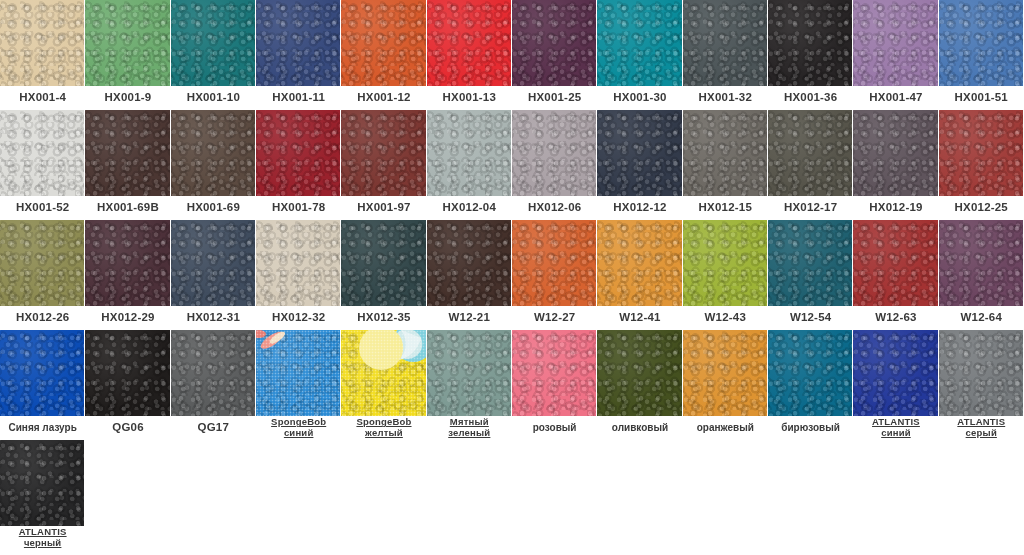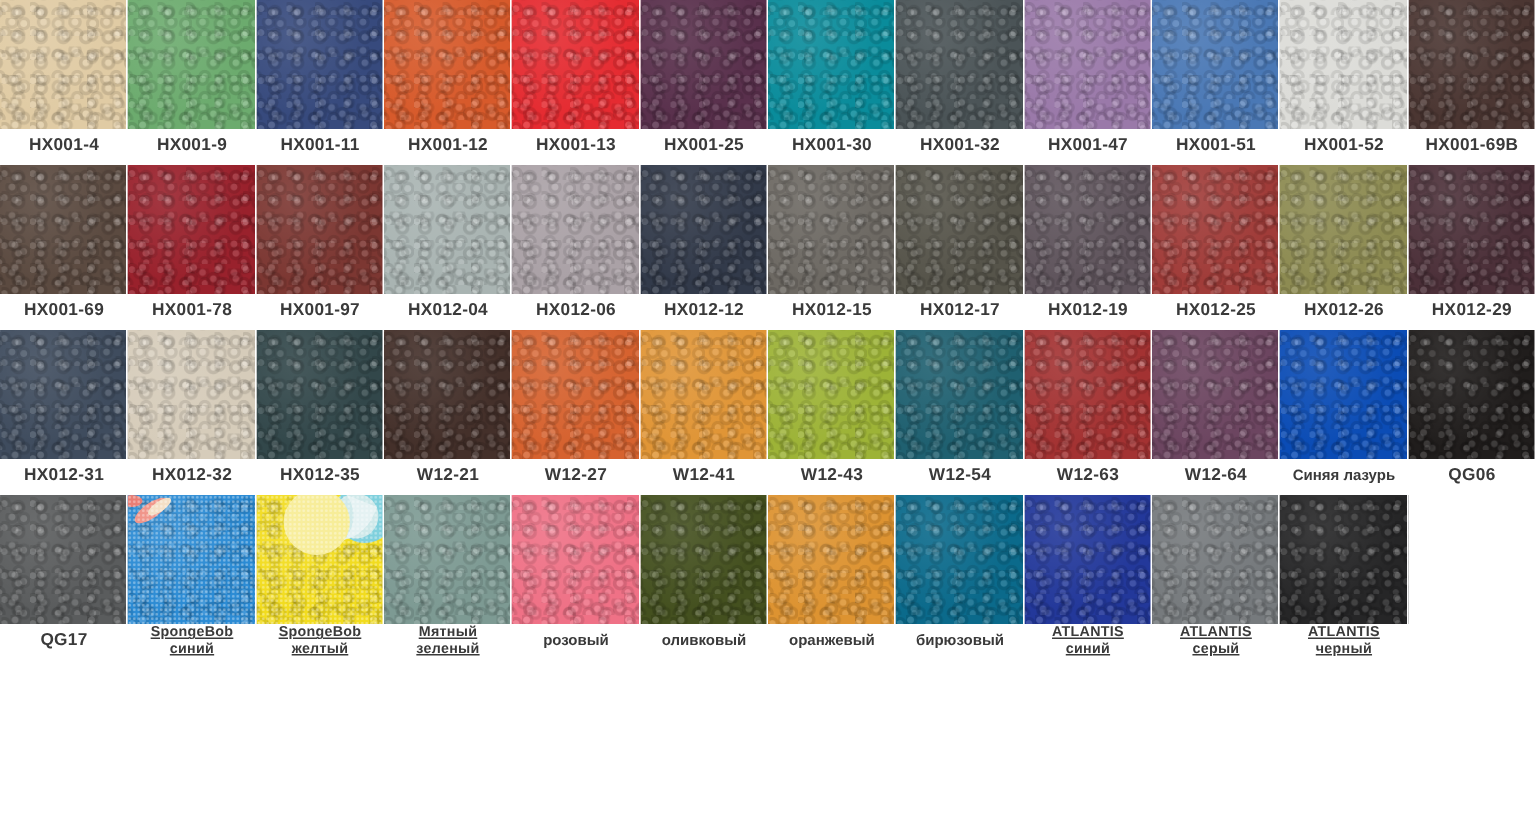--- a/index.html
+++ b/index.html
@@ -143,20 +143,28 @@
     </div>
     <div class="swatch-cell">
       <div class="swatch-color" style="background: rgb(108, 171, 110);">
         <div class="cell-gap-r"></div>
       </div>
       <div class="swatch-label">
         <span>HX001-9</span>
       </div>
     </div>
     <div class="swatch-cell">
+      <div class="swatch-color" style="background: rgb(26, 118, 121);">
+        <div class="cell-gap-r"></div>
+      </div>
+      <div class="swatch-label">
+        <span>HX001-10</span>
+      </div>
+    </div>
+    <div class="swatch-cell">
       <div class="swatch-color" style="background: rgb(55, 74, 125);">
         <div class="cell-gap-r"></div>
       </div>
       <div class="swatch-label">
         <span>HX001-11</span>
       </div>
     </div>
     <div class="swatch-cell">
       <div class="swatch-color" style="background: rgb(215, 90, 43);">
         <div class="cell-gap-r"></div>
@@ -188,20 +196,28 @@
       <div class="swatch-label">
         <span>HX001-30</span>
       </div>
     </div>
     <div class="swatch-cell">
       <div class="swatch-color" style="background: rgb(75, 84, 87);">
         <div class="cell-gap-r"></div>
       </div>
       <div class="swatch-label">
         <span>HX001-32</span>
+      </div>
+    </div>
+    <div class="swatch-cell">
+      <div class="swatch-color" style="background: rgb(39, 36, 37);">
+        <div class="cell-gap-r"></div>
+      </div>
+      <div class="swatch-label">
+        <span>HX001-36</span>
       </div>
     </div>
     <div class="swatch-cell">
       <div class="swatch-color" style="background: rgb(154, 121, 169);">
         <div class="cell-gap-r"></div>
       </div>
       <div class="swatch-label">
         <span>HX001-47</span>
       </div>
     </div>

